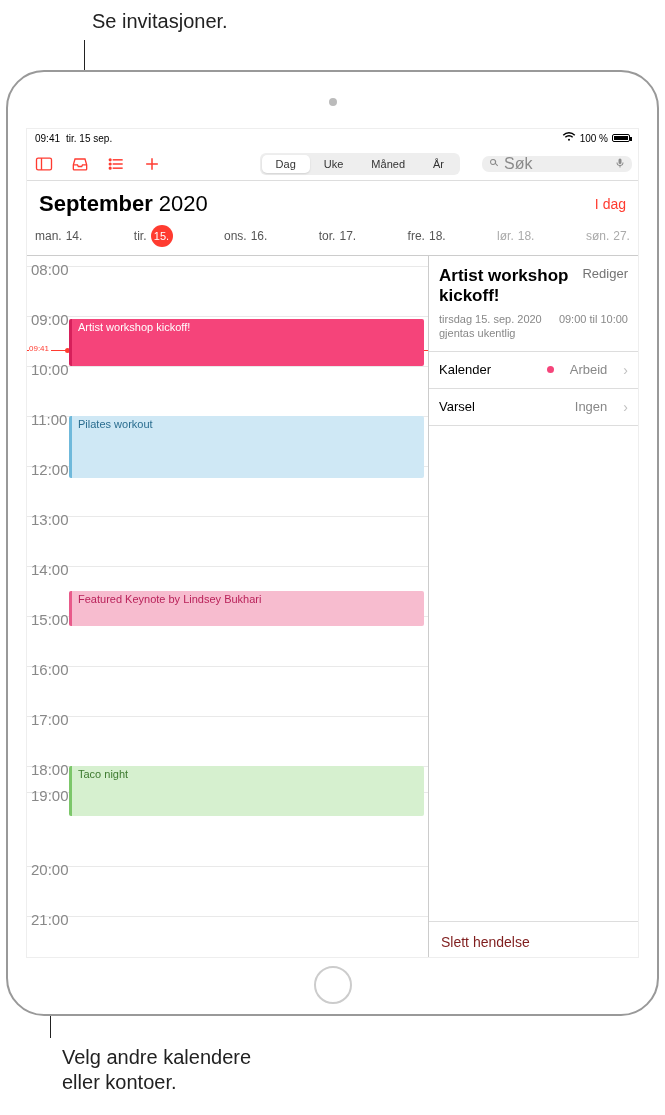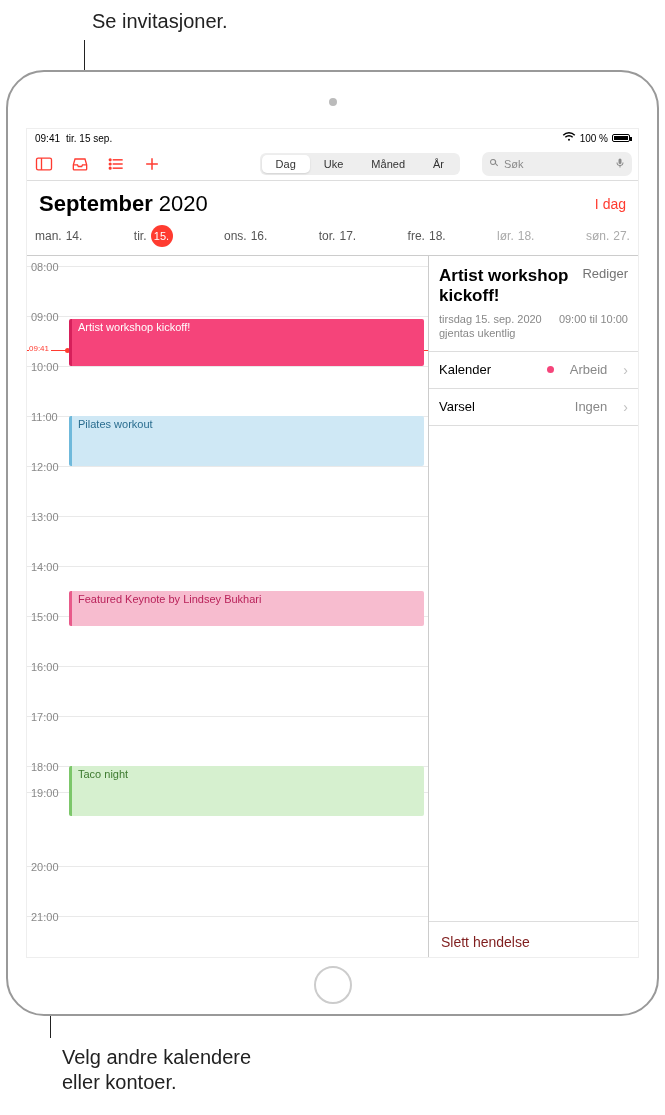--- a/index.html
+++ b/index.html
@@ -97,22 +97,22 @@
   display: flex; margin-left: auto;
   background: #eee; border-radius: 6px;
   padding: 2px; gap: 0;
   font-size: 11px;
 }
 .seg-item { padding: 3px 14px; border-radius: 5px; color:#333; }
 .seg-item.active { background: #fff; box-shadow: 0 1px 2px rgba(0,0,0,0.12); font-weight:500;}
 .search-field {
   margin-left: 8px; flex: 0 0 150px;
   background: #eee; border-radius: 7px;
-  height: 24px; display: flex; align-items: center;
-  padding: 0 6px; color: #8a8a8a; font-size: 11px; gap:4px;
+  height: 16px; display: flex; align-items: center;
+  padding: 0 6px; color: #8a8a8a; font-size: 16px; gap:4px;
 }
 .search-field .mic { margin-left:auto; }
 .search-field svg { width:12px; height:12px; fill:#8a8a8a; }
 
 
 .month-header {
   display: flex; align-items: center; justify-content: space-between;
   padding: 10px 12px 4px;
 }
 .month-title { font-size: 22px; }
@@ -134,21 +134,21 @@
   display:inline-flex; align-items:center; justify-content:center;
   font-size:11px;
 }
 .day-cell.weekend { color:#aaa; }
 
 
 .body-split { display:flex; height: calc(100% - 18px - 34px - 40px - 30px); }
 .timeline { flex: 1; position: relative; overflow:hidden; }
 .hours { position:absolute; left:0; top:0; right:0; bottom:0; }
 .hour-row { position:absolute; left:0; right:0; border-top:0.5px solid #e9e9e9; }
-.hour-label { position:absolute; left:4px; top:-6px; font-size:11px; color:#888; }
+.hour-label { position:absolute; left:4px; top:-6px; font-size:15px; color:#888; }
 .now-line {
   position:absolute; left:0; right:0; height:1px; background:#ff3b30;
 }
 .now-label { position:absolute; left:2px; top:-6px; font-size:8px; color:#ff3b30; background:#fff; padding-right:2px;}
 .now-dot { position:absolute; left:38px; top:-2px; width:5px; height:5px; border-radius:50%; background:#ff3b30; }
 
 .event {
   position:absolute; left:42px; right:4px;
   border-left: 3px solid;
   border-radius: 2px;
@@ -352,21 +352,21 @@
               <div class="hour-label">20:00</div>
             </div>
             <div class="hour-row" style="top: 660px;">
               <div class="hour-label">21:00</div>
             </div>
             <div class="now-line" style="top: 94.1667px;">
               <div class="now-label">09:41</div>
               <div class="now-dot"></div>
             </div>
             <div class="event ev-pink" style="top: 62.5px; height: 47.5px;">Artist workshop kickoff!</div>
-            <div class="event ev-blue" style="top: 160px; height: 50px;">Pilates workout</div>
+            <div class="event ev-blue" style="top: 160px; height: 62px;">Pilates workout</div>
             <div class="event ev-pink-light" style="top: 335px; height: 35px;">Featured Keynote by Lindsey Bukhari</div>
             <div class="event ev-green" style="top: 510px; height: 50px;">Taco night</div>
           </div>
       </div>
 
       <div class="detail-panel">
         <div class="detail-head">
           <div class="detail-title">Artist workshop kickoff!</div>
           <span class="edit-link">Rediger</span>
         </div>

